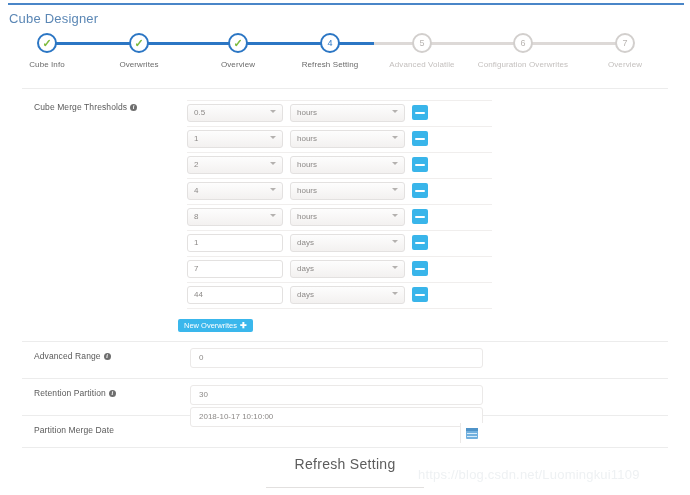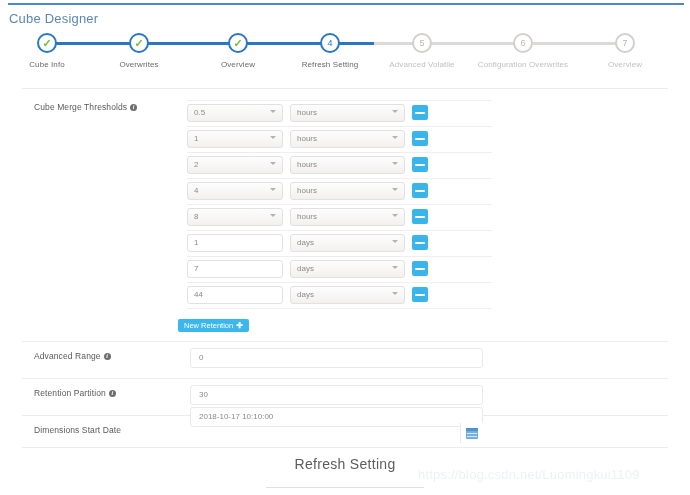--- a/index.html
+++ b/index.html
@@ -398,37 +398,37 @@
 
 <div class="row-sep" style="top:282px;"></div>
 <div class="ctl plain" style="left:187px; top:286px; width:96px;">44</div>
 <div class="ctl" style="left:290px; top:286px; width:115px;">days</div>
 <div class="caret" style="left:392px; top:292px;"></div>
 <div class="minus-btn" style="left:412px; top:287px;"></div>
 
 <div class="row-sep" style="top:308px;"></div>
 
 <button class="new-thr">
-  <span>New Retention</span><span class="plus-glyph">✚</span>
+  <span>New Overwrites</span><span class="plus-glyph">✚</span>
 </button>
 
 <div class="hr-main" style="top:341px;"></div>
 <div class="form-label" style="left:34px; top:351px;">
   <span>Advanced Range</span><span class="info-dot">i</span>
 </div>
 <div class="wide-input" style="top:348px;">0</div>
 
 <div class="hr-main" style="top:378px;"></div>
 <div class="form-label" style="left:34px; top:388px;">
   <span>Retention Partition</span><span class="info-dot">i</span>
 </div>
 <div class="wide-input" style="top:385px;">30</div>
 
 <div class="hr-main" style="top:415px;"></div>
-<div class="form-label" style="left:34px; top:425px;">Dimensions Start Date</div>
+<div class="form-label" style="left:34px; top:425px;">Partition Merge Date</div>
 <div class="wide-input date-input" style="top:407px;">2018-10-17 10:10:00</div>
 <div class="cal-btn">
   <div class="cal-icon"></div>
 </div>
 <div class="hr-main" style="top:447px;"></div>
 
 <div class="section-heading">Refresh Setting</div>
 <div class="heading-underline"></div>
 
 <div class="watermark">https://blog.csdn.net/Luomingkui1109</div>

